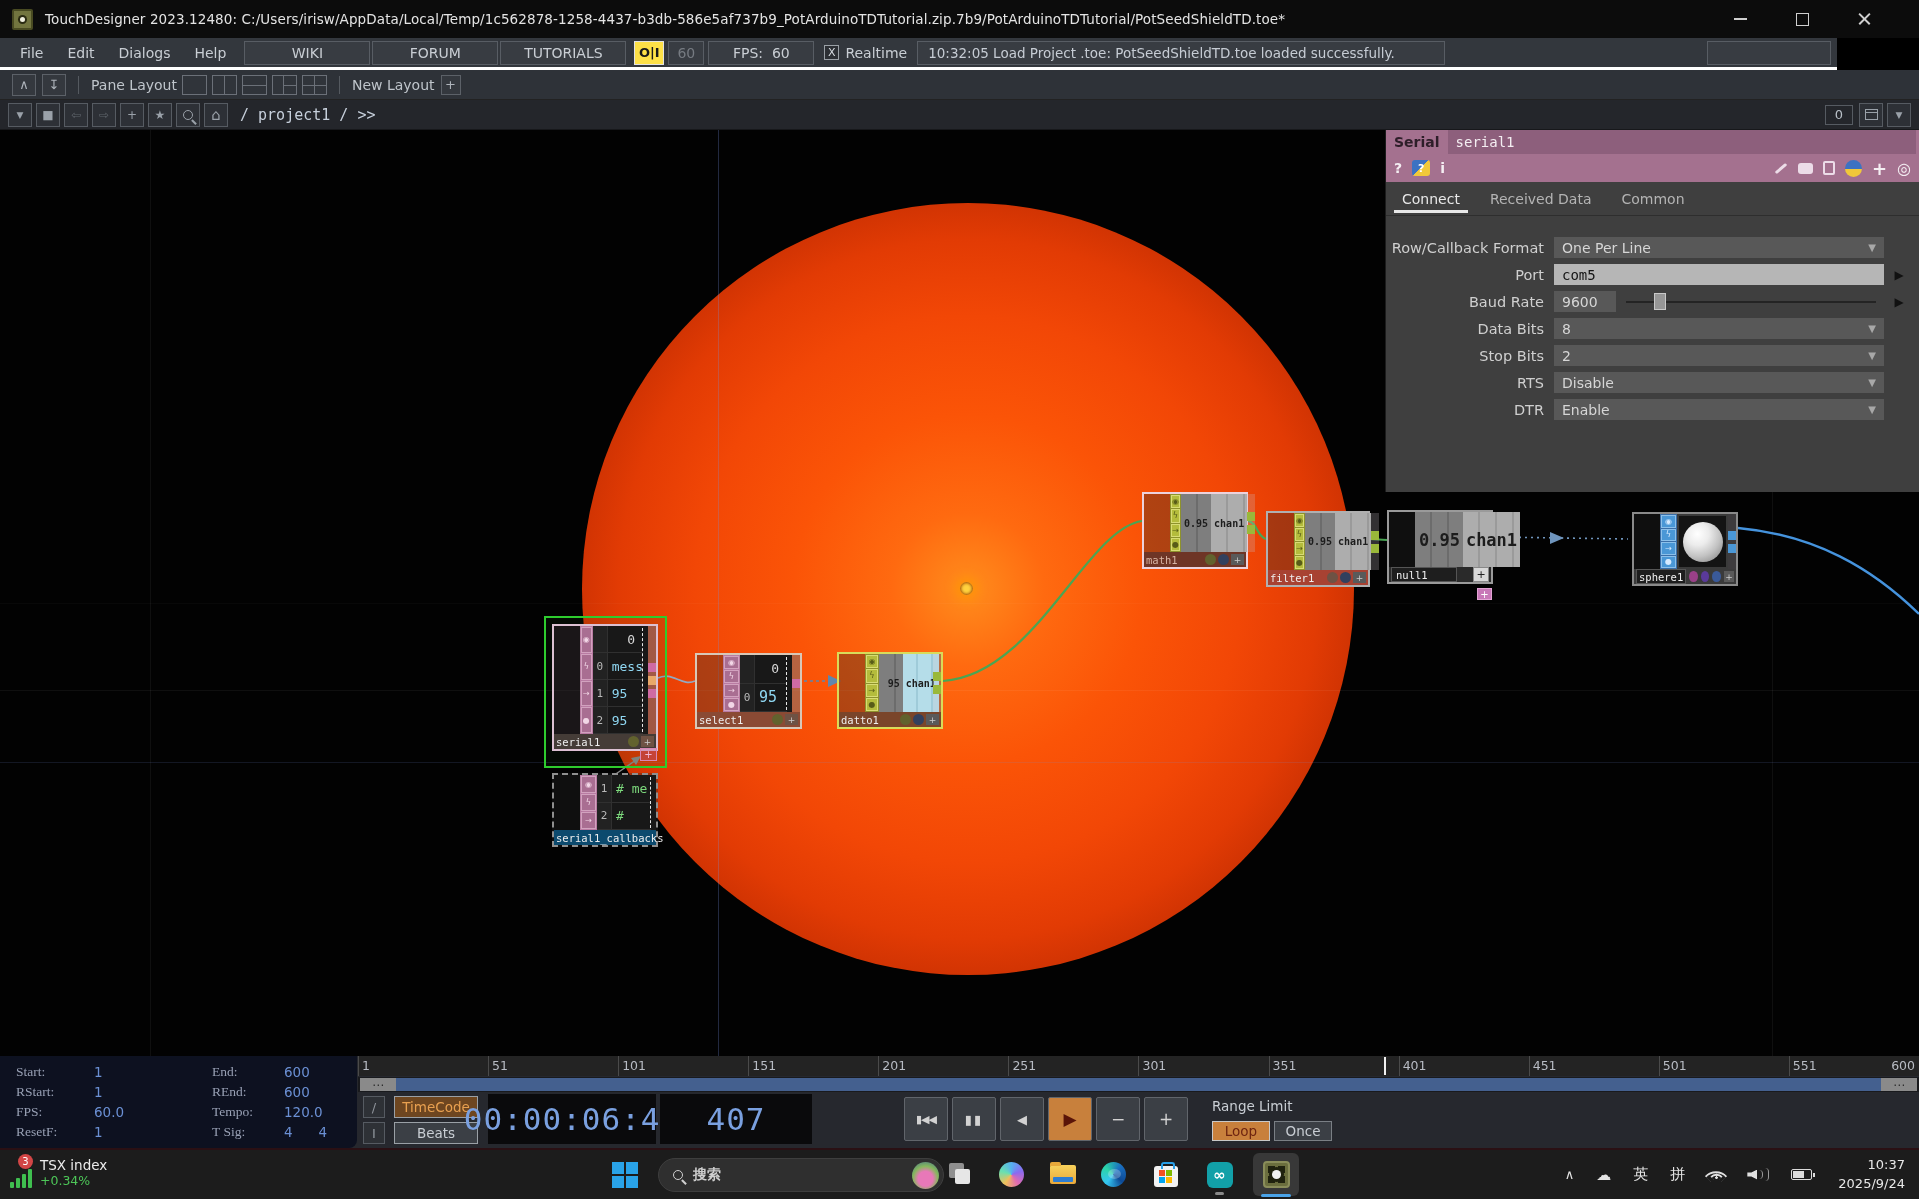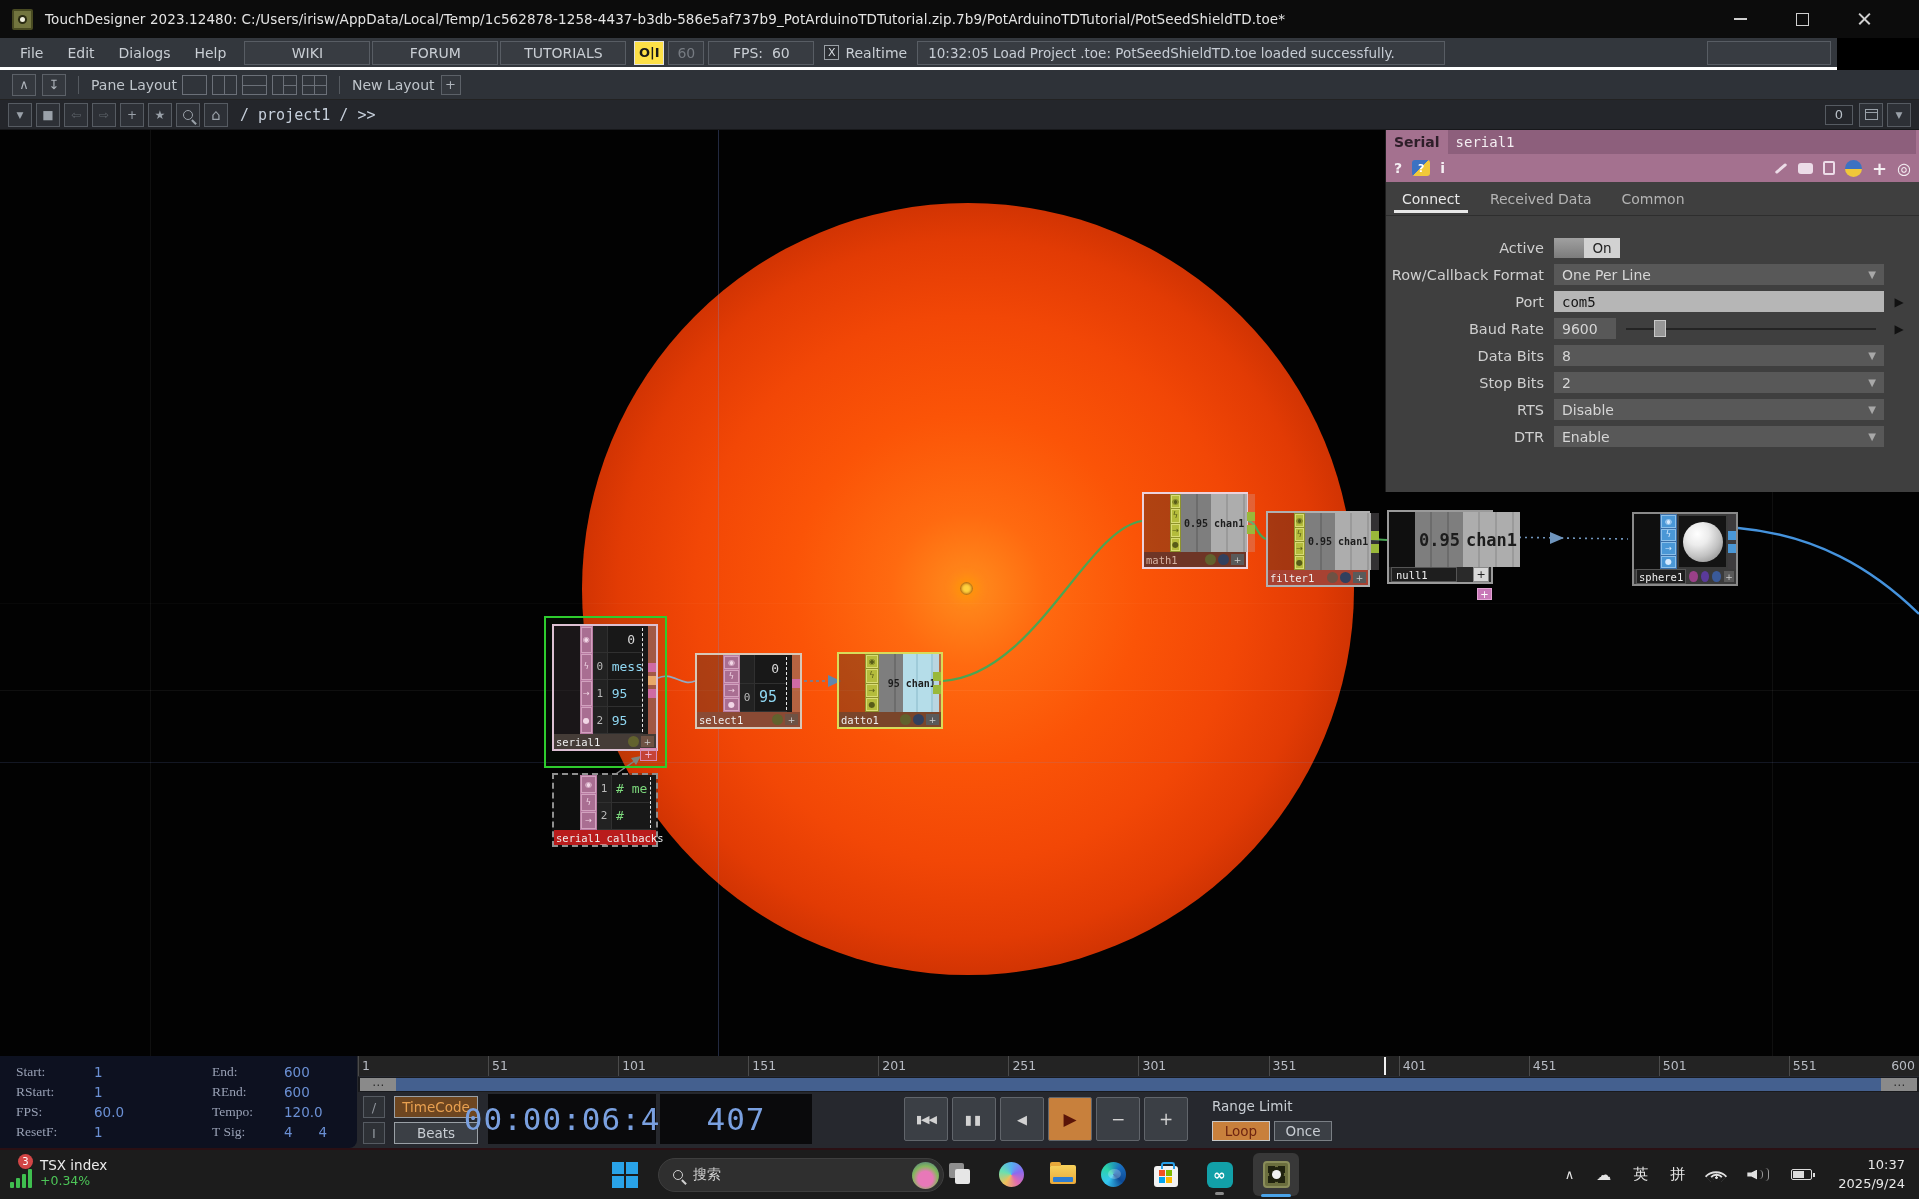--- a/index.html
+++ b/index.html
@@ -211,21 +211,21 @@
            color:#fff; font-size:10px; display:flex; align-items:center; justify-content:center; }
   .stock-txt { margin-left:8px; }
   .stock-name { color:#ececec; font-size:13.5px; }
   .stock-chg { color:#4dc658; font-size:12.5px; }
   .winlogo { position:absolute; left:612px; top:12px; width:26px; height:26px; display:grid;
              grid-template-columns:12px 12px; grid-template-rows:12px 12px; gap:2px; }
   .winlogo i { background:#29a3e8; }
   .searchpill { position:absolute; left:658px; top:8px; width:286px; height:34px; background:#2f2f2f;
                 border:1px solid #3e3e3e; border-radius:17px; display:flex; align-items:center; padding:0 4px 0 14px; }
   .searchpill .mag { border-color:#d0d0d0; } .searchpill .mag::after { background:#d0d0d0; }
-  .searchtxt { margin-left:10px; color:#cfcfcf; font-size:14px; flex:1; }
+  .searchtxt { margin-left:10px; color:#cfcfcf; font-size:14px; flex:1;font-weight:bold; }
   .tulip { width:27px; height:27px; border-radius:50%; overflow:hidden;
            background:radial-gradient(circle at 50% 62%, #e878b8 0 34%, #86b85c 58%, #3c6890 100%); }
   .tico { position:absolute; top:11px; width:27px; height:27px; display:flex; align-items:center; justify-content:center; }
   .tv-back { position:absolute; left:2px; top:2px; width:15px; height:15px; background:#8f8f8f; border-radius:2px; }
   .tv-front{ position:absolute; left:8px; top:8px; width:15px; height:15px; background:#e6e6e6; border-radius:2px; }
   .copilot { width:25px; height:25px; border-radius:50%;
              background:conic-gradient(#56b0f0,#8a6af0,#e06ab0,#f0c05a,#6ae0b0,#56b0f0); }
   .folder { width:26px; height:19px; background:linear-gradient(180deg,#f8d25c,#e8a83a); border-radius:2px; position:relative; }
   .folder::before { content:""; position:absolute; left:0; top:-3px; width:11px; height:4px; background:#e8a83a;
              border-radius:2px 2px 0 0; }
@@ -424,21 +424,21 @@
           <div class="drow">
               <span class="dix">1</span>
               <span class="dval cmt"># me</span>
             </div>
           <div class="drow">
               <span class="dix">2</span>
               <span class="dval cmt">#</span>
             </div>
         </div>
       </div>
-      <div class="nlabel" style="background:#b91c1c">
+      <div class="nlabel" style="background:#0c4a6e">
         <span class="nname">serial1_callbacks</span>
       </div>
     </div>
 
     <div class="node" style="left:695px;top:523px;width:107px;border-color:#d8c8b8;background:rgba(70,50,40,.4)">
       <div class="nbody" style="height:57px">
         <div class="flags pink">
           <i class="fl g g-target"></i>
           <i class="fl g g-bolt"></i>
           <i class="fl g g-arrow"></i>
@@ -612,27 +612,20 @@
         <span class="pycircle"></span>
         <i class="hico g g-plus" style="font-size:18px"></i>
         <i class="hico g g-ring"></i>
       </div>
       <div class="ptabs">
         <span class="ptab active">Connect</span>
         <span class="ptab">Received Data</span>
         <span class="ptab">Common</span>
       </div>
       <div class="prows">
-        <div class="prow">
-          <span class="plabel">Active</span>
-          <div class="pfield ptoggle">
-            <span class="knob"></span>
-            <span class="onlab">On</span>
-          </div>
-        </div>
         <div class="prow">
           <span class="plabel">Row/Callback Format</span>
           <div class="pfield pdrop">
             <span>One Per Line</span>
             <span class="caretr g g-caret"></span>
           </div>
         </div>
         <div class="prow">
           <span class="plabel">Port</span>
           <div class="pfield pport">com5</div>

